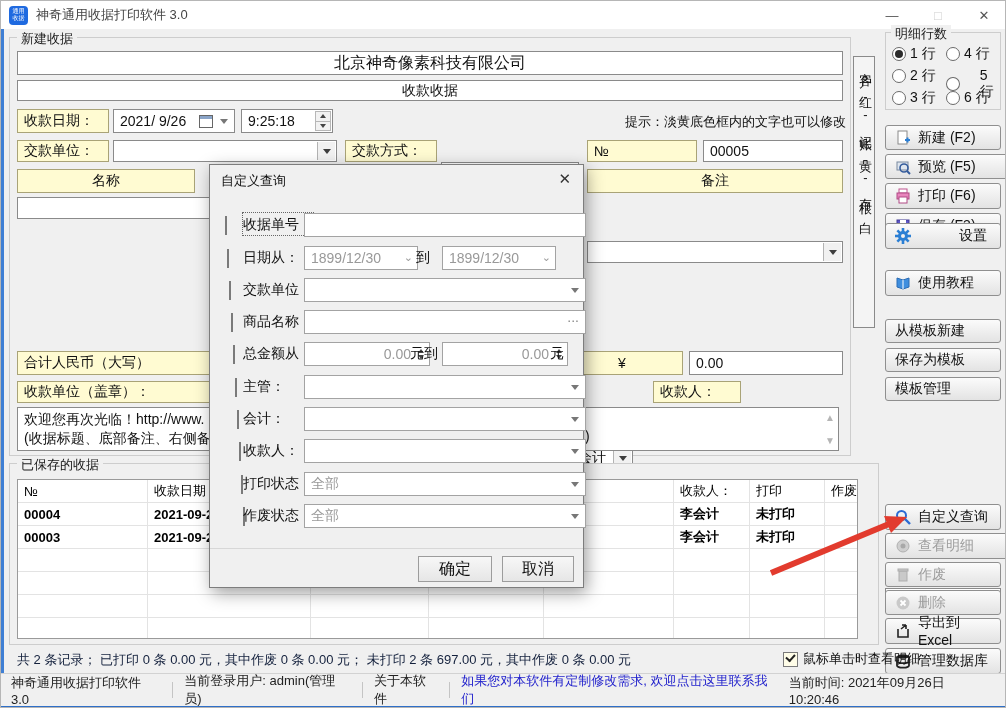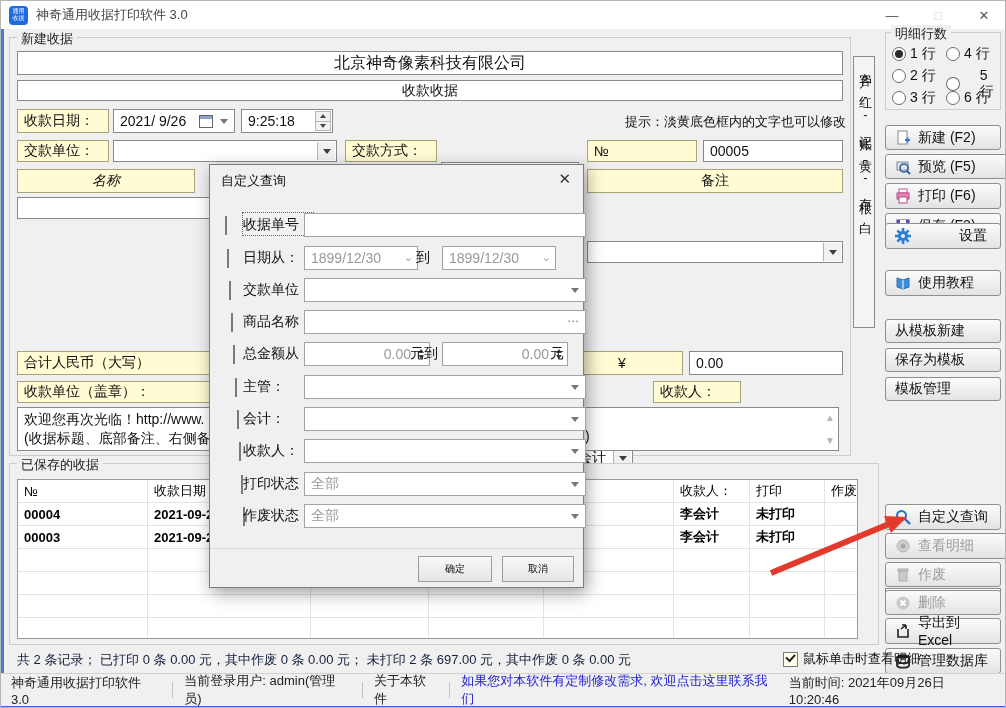--- a/index.html
+++ b/index.html
@@ -33,21 +33,21 @@
   .spin b{flex:1;background:#f2f2f2;border:1px solid #b7b7b7;display:flex;align-items:center;justify-content:center;}
   .spin b:first-child{border-bottom:none;}
   .up{border:3px solid transparent;border-bottom:4px solid #444;margin-top:-3px;}
   .dn{border:3px solid transparent;border-top:4px solid #444;margin-bottom:-3px;}
   .spin2{position:absolute;right:2px;top:1px;bottom:1px;width:12px;display:flex;flex-direction:column;align-items:center;justify-content:center;gap:2px;}
   .calicon{width:12px;height:11px;border:1px solid #666;background:linear-gradient(#8aa4c8 3px,#fff 3px);margin-right:3px;}
   
   .btn{border:1px solid #8f8f8f;border-radius:3px;background:linear-gradient(#fbfbfb,#e3e3e3);display:flex;align-items:center;justify-content:flex-start;gap:7px;font-size:14px;color:#111;padding:0 9px;}
   .btn.ctr{justify-content:center;}
   .btn.disabled{color:#9d9d9d;}
-  .dbtn{border:1px solid #9c9c9c;background:linear-gradient(#f7f7f7,#e6e6e6);display:flex;align-items:center;justify-content:center;font-size:10px;color:#111;}
+  .dbtn{border:1px solid #9c9c9c;background:linear-gradient(#f7f7f7,#e6e6e6);display:flex;align-items:center;justify-content:center;font-size:16px;color:#111;}
   
   .radio{width:12px;height:12px;border:1px solid #6a6a6a;border-radius:50%;background:#fff;position:relative;}
   .radio.checked::after{content:"";position:absolute;inset:2px;background:#2b2b2b;border-radius:50%;}
   .cb{width:13px;height:13px;border:1px solid #7a7a7a;background:#fff;position:relative;}
   .cb.checked{background:#fffde8;}
   .cb.checked::after{content:"";position:absolute;left:2px;top:1px;width:7px;height:4px;border-left:2px solid #222;border-bottom:2px solid #222;transform:rotate(-48deg);}
   .rlabel{font-size:14px;color:#111;}
   
   .tbl{background:#fff;border:1px solid #9a9a9a;overflow:hidden;}
   .trow{display:flex;height:22px;border-bottom:1px solid #e3e3e3;}
@@ -128,21 +128,21 @@
   </div>
   <div class="abs ylabel" style="left:344px;top:139px;width:92px;height:22px;">交款方式：</div>
   <div class="abs tbox combo" style="left:440px;top:139px;width:138px;height:22px;">
     <span class="dd">
         <i></i>
       </span>
   </div>
   <div class="abs ylabel" style="left:586px;top:139px;width:110px;height:22px;">№</div>
   <div class="abs tbox" style="left:702px;top:139px;width:140px;height:22px;">00005</div>
 
-  <div class="abs ylabel ycenter" style="left:16px;top:168px;width:178px;height:24px;font-style:italic;">名称</div>
+  <div class="abs ylabel ycenter" style="left:16px;top:168px;width:178px;height:24px;">名称</div>
   <div class="abs ylabel ycenter" style="left:586px;top:168px;width:256px;height:24px;">备注</div>
   <div class="abs tbox" style="left:16px;top:196px;width:562px;height:22px;"></div>
   <div class="abs tbox combo" style="left:586px;top:196px;width:256px;height:22px;">
     <span class="dd">
         <i></i>
       </span>
   </div>
 
   <div class="abs ylabel" style="left:16px;top:350px;width:540px;height:24px;">合计人民币（大写）</div>
   <div class="abs ylabel ycenter" style="left:560px;top:350px;width:122px;height:24px;">¥</div>

